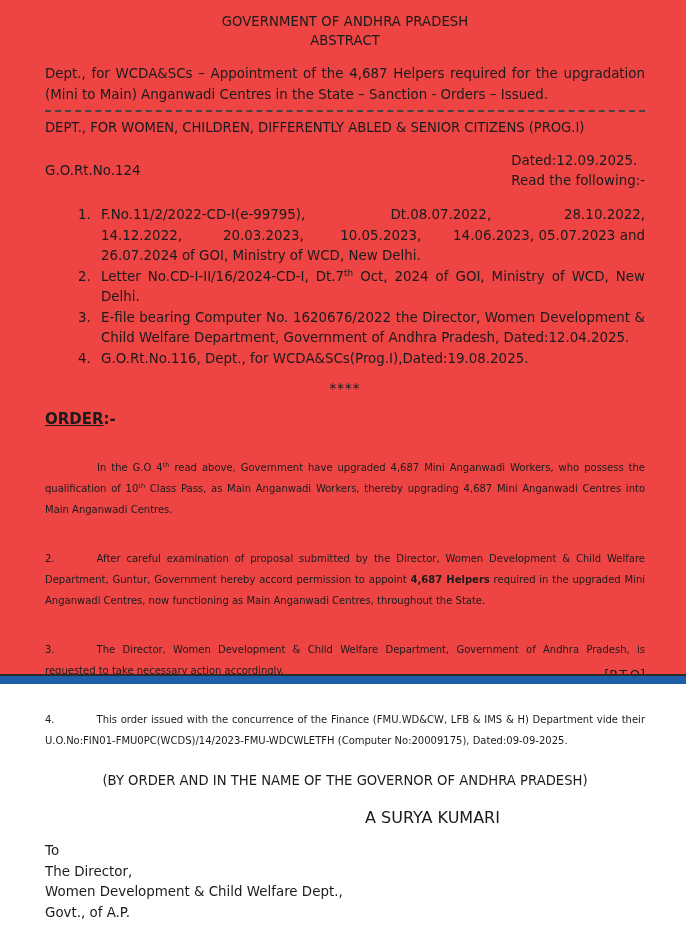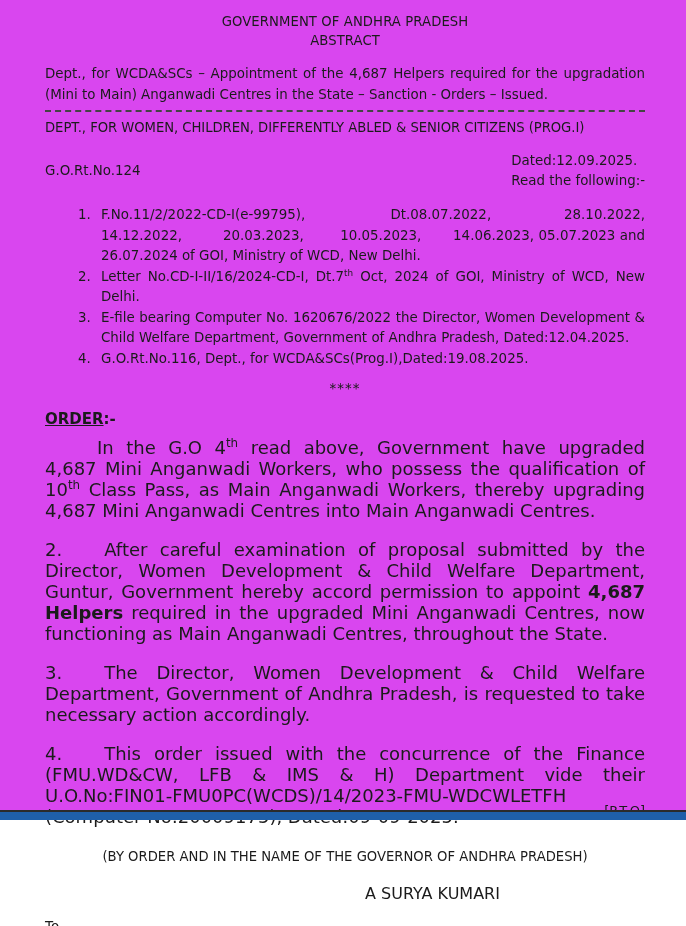--- a/index.html
+++ b/index.html
@@ -12,23 +12,23 @@
     height: 926px;
     overflow: hidden;
     font-family: "DejaVu Sans", sans-serif;
     color: #1b1b1b;
     position: relative;
   }
 
   .page {
     position: relative;
     width: 686px;
-    height: 820px;
+    height: 684px;
     box-sizing: border-box;
-    background: #d946ef;
+    background: #ef4444;
     padding: 0;
   }
 
   .bottom-band {
     position: absolute;
     left: 0;
     right: 0;
     bottom: 0;
     height: 8px;
     background: #1f5fa9;
@@ -109,24 +109,24 @@
 
   .order-head {
     font-size: 15px;
     font-weight: bold;
     margin-top: 12px;
     line-height: 20px;
   }
   .order-head u { text-decoration: underline; }
 
   .body-para {
-    font-size: 18px;
+    font-size: 10px;
     line-height: 21px;
     text-align: justify;
-    margin-top: 8px;
+    margin-top: 28px;
   }
   .ind { display: inline-block; width: 52px; }
   .numind { display: inline-block; width: 42px; }
 
   sup { font-size: 0.66em; vertical-align: super; line-height: 0; }
 
   .byorder {
     text-align: center;
     font-size: 13.2px;
     margin-top: 20px;

